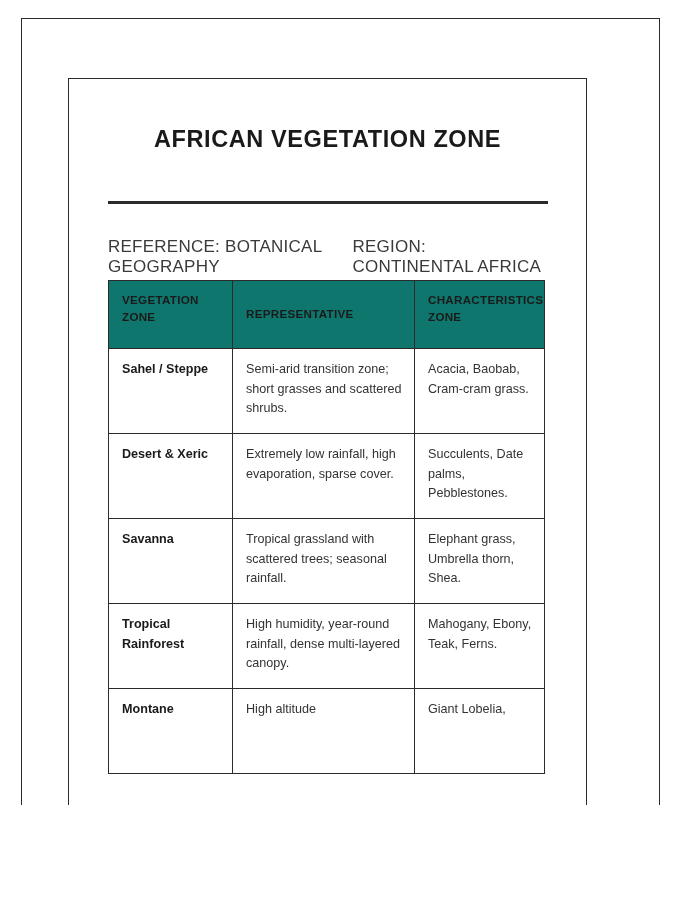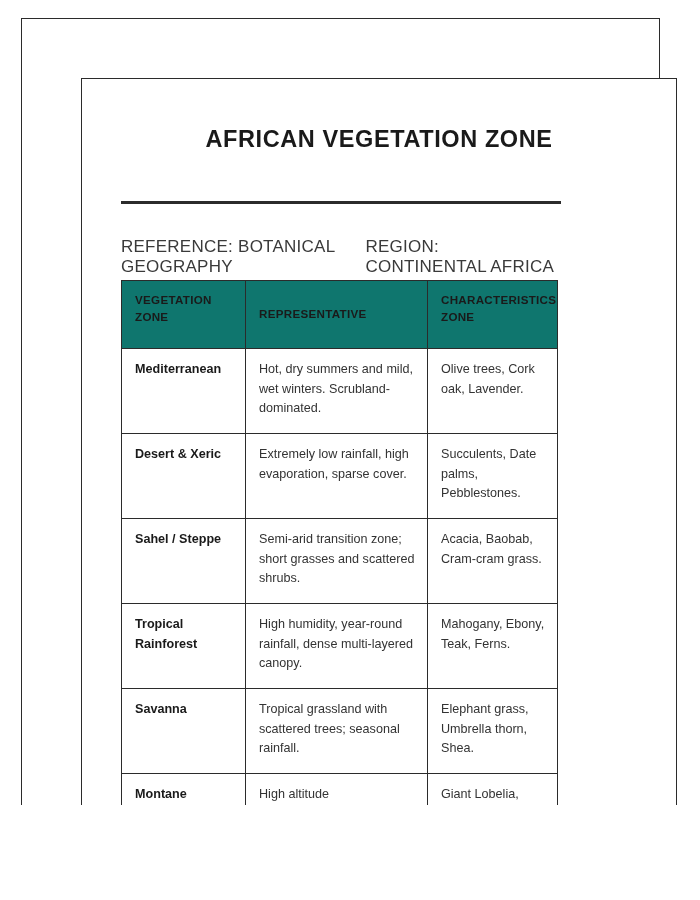--- a/index.html
+++ b/index.html
@@ -34,23 +34,23 @@
     width: 639px;
     height: 860px;
     border: 1.5px solid #2b2b2b;
     box-sizing: border-box;
     background: #ffffff;
   }
 
   
   #document-page {
     position: absolute;
-    left: 81px;
+    left: 68px;
     top: 78px;
-    width: 596px;
+    width: 519px;
     height: 800px;
     border: 1.5px solid #2b2b2b;
     box-sizing: border-box;
     background: #ffffff;
   }
 
   
   .doc-title {
     position: absolute;
     left: 0;
@@ -172,45 +172,40 @@
           </th>
           <th class="th-center">REPRESENTATIVE</th>
           <th>
             <span>CHARACTERISTICS</span><br>
             <span>ZONE</span>
           </th>
         </tr>
       </thead>
       <tbody id="table-body">
           <tr>
-            <td class="cell-zone">Mediterranean</td>
-            <td class="cell-characteristics">Hot, dry summers and mild, wet winters. Scrubland-dominated.</td>
-            <td class="cell-flora">Olive trees, Cork oak, Lavender.</td>
+            <td class="cell-zone">Sahel / Steppe</td>
+            <td class="cell-characteristics">Semi-arid transition zone; short grasses and scattered shrubs.</td>
+            <td class="cell-flora">Acacia, Baobab, Cram-cram grass.</td>
           </tr>
           <tr>
             <td class="cell-zone">Desert &amp; Xeric</td>
             <td class="cell-characteristics">Extremely low rainfall, high evaporation, sparse cover.</td>
             <td class="cell-flora">Succulents, Date palms, Pebblestones.</td>
           </tr>
           <tr>
-            <td class="cell-zone">Sahel / Steppe</td>
-            <td class="cell-characteristics">Semi-arid transition zone; short grasses and scattered shrubs.</td>
-            <td class="cell-flora">Acacia, Baobab, Cram-cram grass.</td>
+            <td class="cell-zone">Savanna</td>
+            <td class="cell-characteristics">Tropical grassland with scattered trees; seasonal rainfall.</td>
+            <td class="cell-flora">Elephant grass, Umbrella thorn, Shea.</td>
           </tr>
           <tr>
             <td class="cell-zone">Tropical Rainforest</td>
             <td class="cell-characteristics">High humidity, year-round rainfall, dense multi-layered canopy.</td>
             <td class="cell-flora">Mahogany, Ebony, Teak, Ferns.</td>
           </tr>
           <tr>
-            <td class="cell-zone">Savanna</td>
-            <td class="cell-characteristics">Tropical grassland with scattered trees; seasonal rainfall.</td>
-            <td class="cell-flora">Elephant grass, Umbrella thorn, Shea.</td>
-          </tr>
-          <tr>
             <td class="cell-zone">Montane</td>
             <td class="cell-characteristics">High altitude</td>
             <td class="cell-flora">Giant Lobelia,</td>
           </tr>
         </tbody>
     </table>
 
   </div>
 </div>
 

